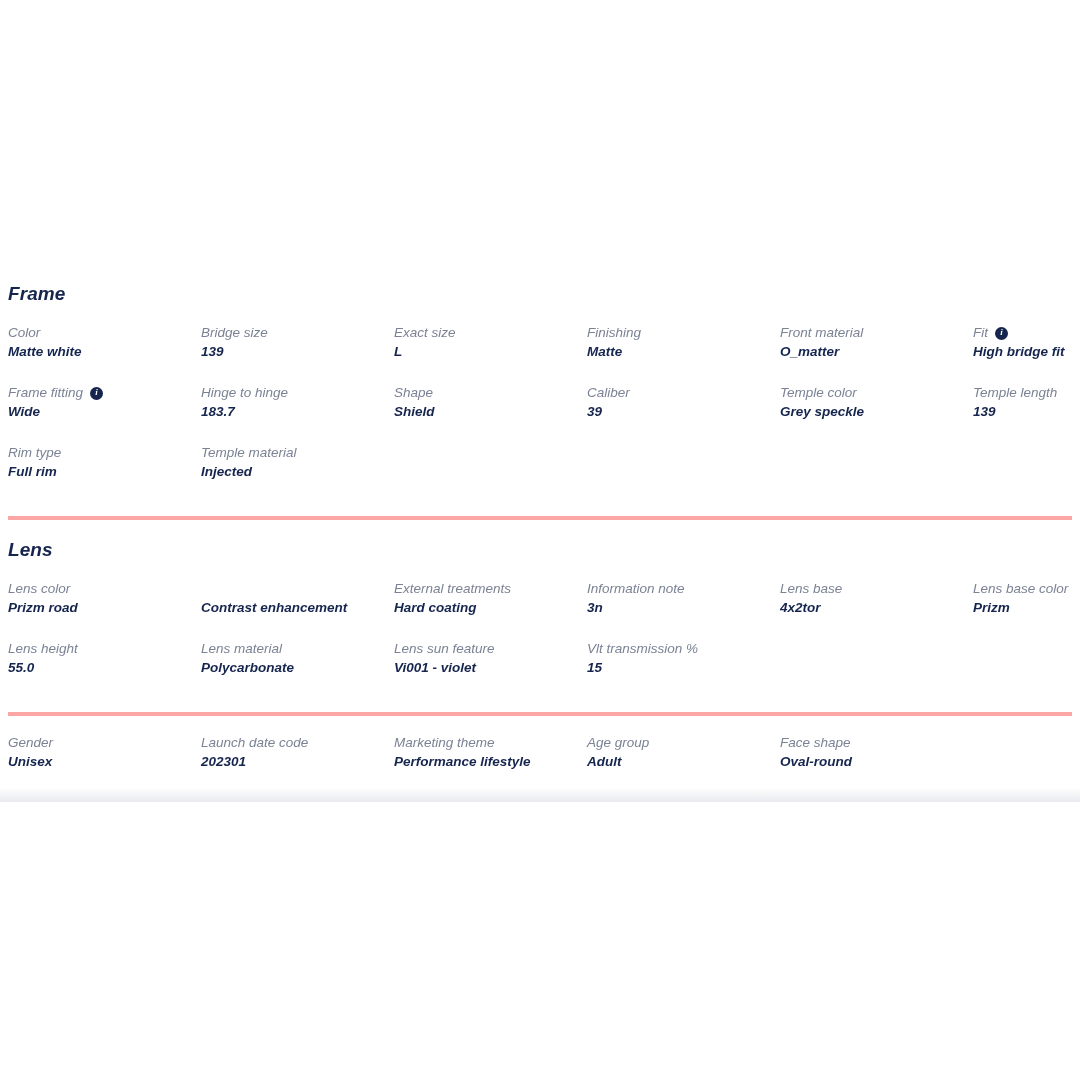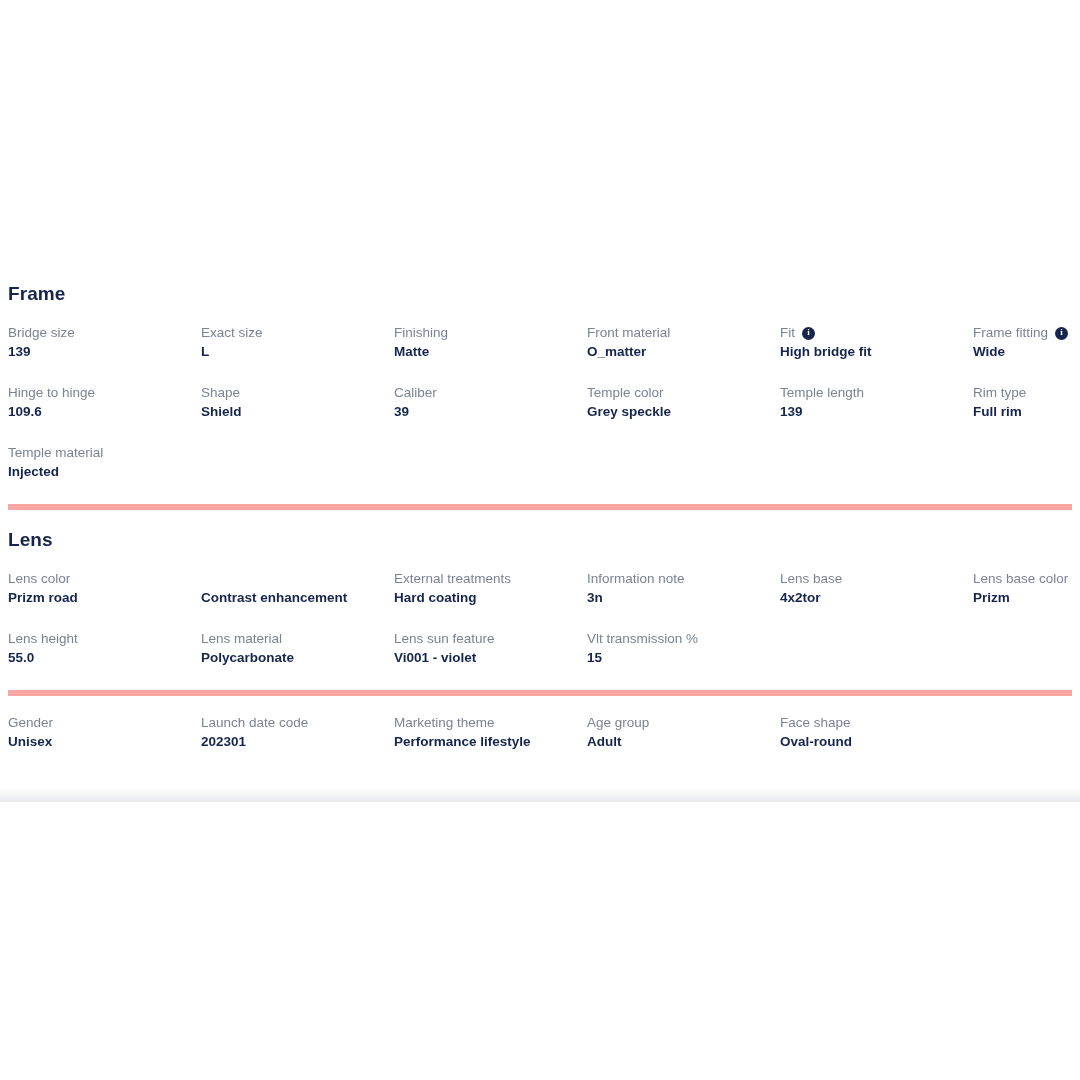--- a/index.html
+++ b/index.html
@@ -24,25 +24,25 @@
   .spec-panel {
     position:absolute;
     left:0;
     top:264px;
     width:1080px;
     height:538px;
     background:#ffffff;
     overflow:hidden;
   }
 
-  .spec-inner { padding:0 8px; }
+  .spec-inner { padding:0 8px;font-style:italic; }
 
   
   .section { padding-top:18px; }
-  .section + .section { border-top:6px solid #fca5a5; }
+  .section + .section { border-top:4px solid #fca5a5; margin-top:12px; }
 
   .section-title {
     font-size:19px;
     font-weight:700;
     color:#16254e;
     letter-spacing:0.1px;
     line-height:24px;
     margin-bottom:18px;
   }
 
@@ -120,20 +120,26 @@
 
   <div class="spec-panel">
     <div class="spec-inner">
 
       <div id="sections-root">
           <div class="section">
             <div class="section-title">Frame</div>
             <div class="attr-grid">
               <div class="attr">
                 <div class="attr-label">
+                  <span>Color</span>
+                </div>
+                <div class="attr-value">Matte white</div>
+              </div>
+              <div class="attr">
+                <div class="attr-label">
                   <span>Bridge size</span>
                 </div>
                 <div class="attr-value">139</div>
               </div>
               <div class="attr">
                 <div class="attr-label">
                   <span>Exact size</span>
                 </div>
                 <div class="attr-value">L</div>
               </div>
@@ -164,21 +170,21 @@
                   <span class="info-icon">
                     <span>i</span>
                   </span>
                 </div>
                 <div class="attr-value">Wide</div>
               </div>
               <div class="attr">
                 <div class="attr-label">
                   <span>Hinge to hinge</span>
                 </div>
-                <div class="attr-value">109.6</div>
+                <div class="attr-value">183.7</div>
               </div>
               <div class="attr">
                 <div class="attr-label">
                   <span>Shape</span>
                 </div>
                 <div class="attr-value">Shield</div>
               </div>
               <div class="attr">
                 <div class="attr-label">
                   <span>Caliber</span>

